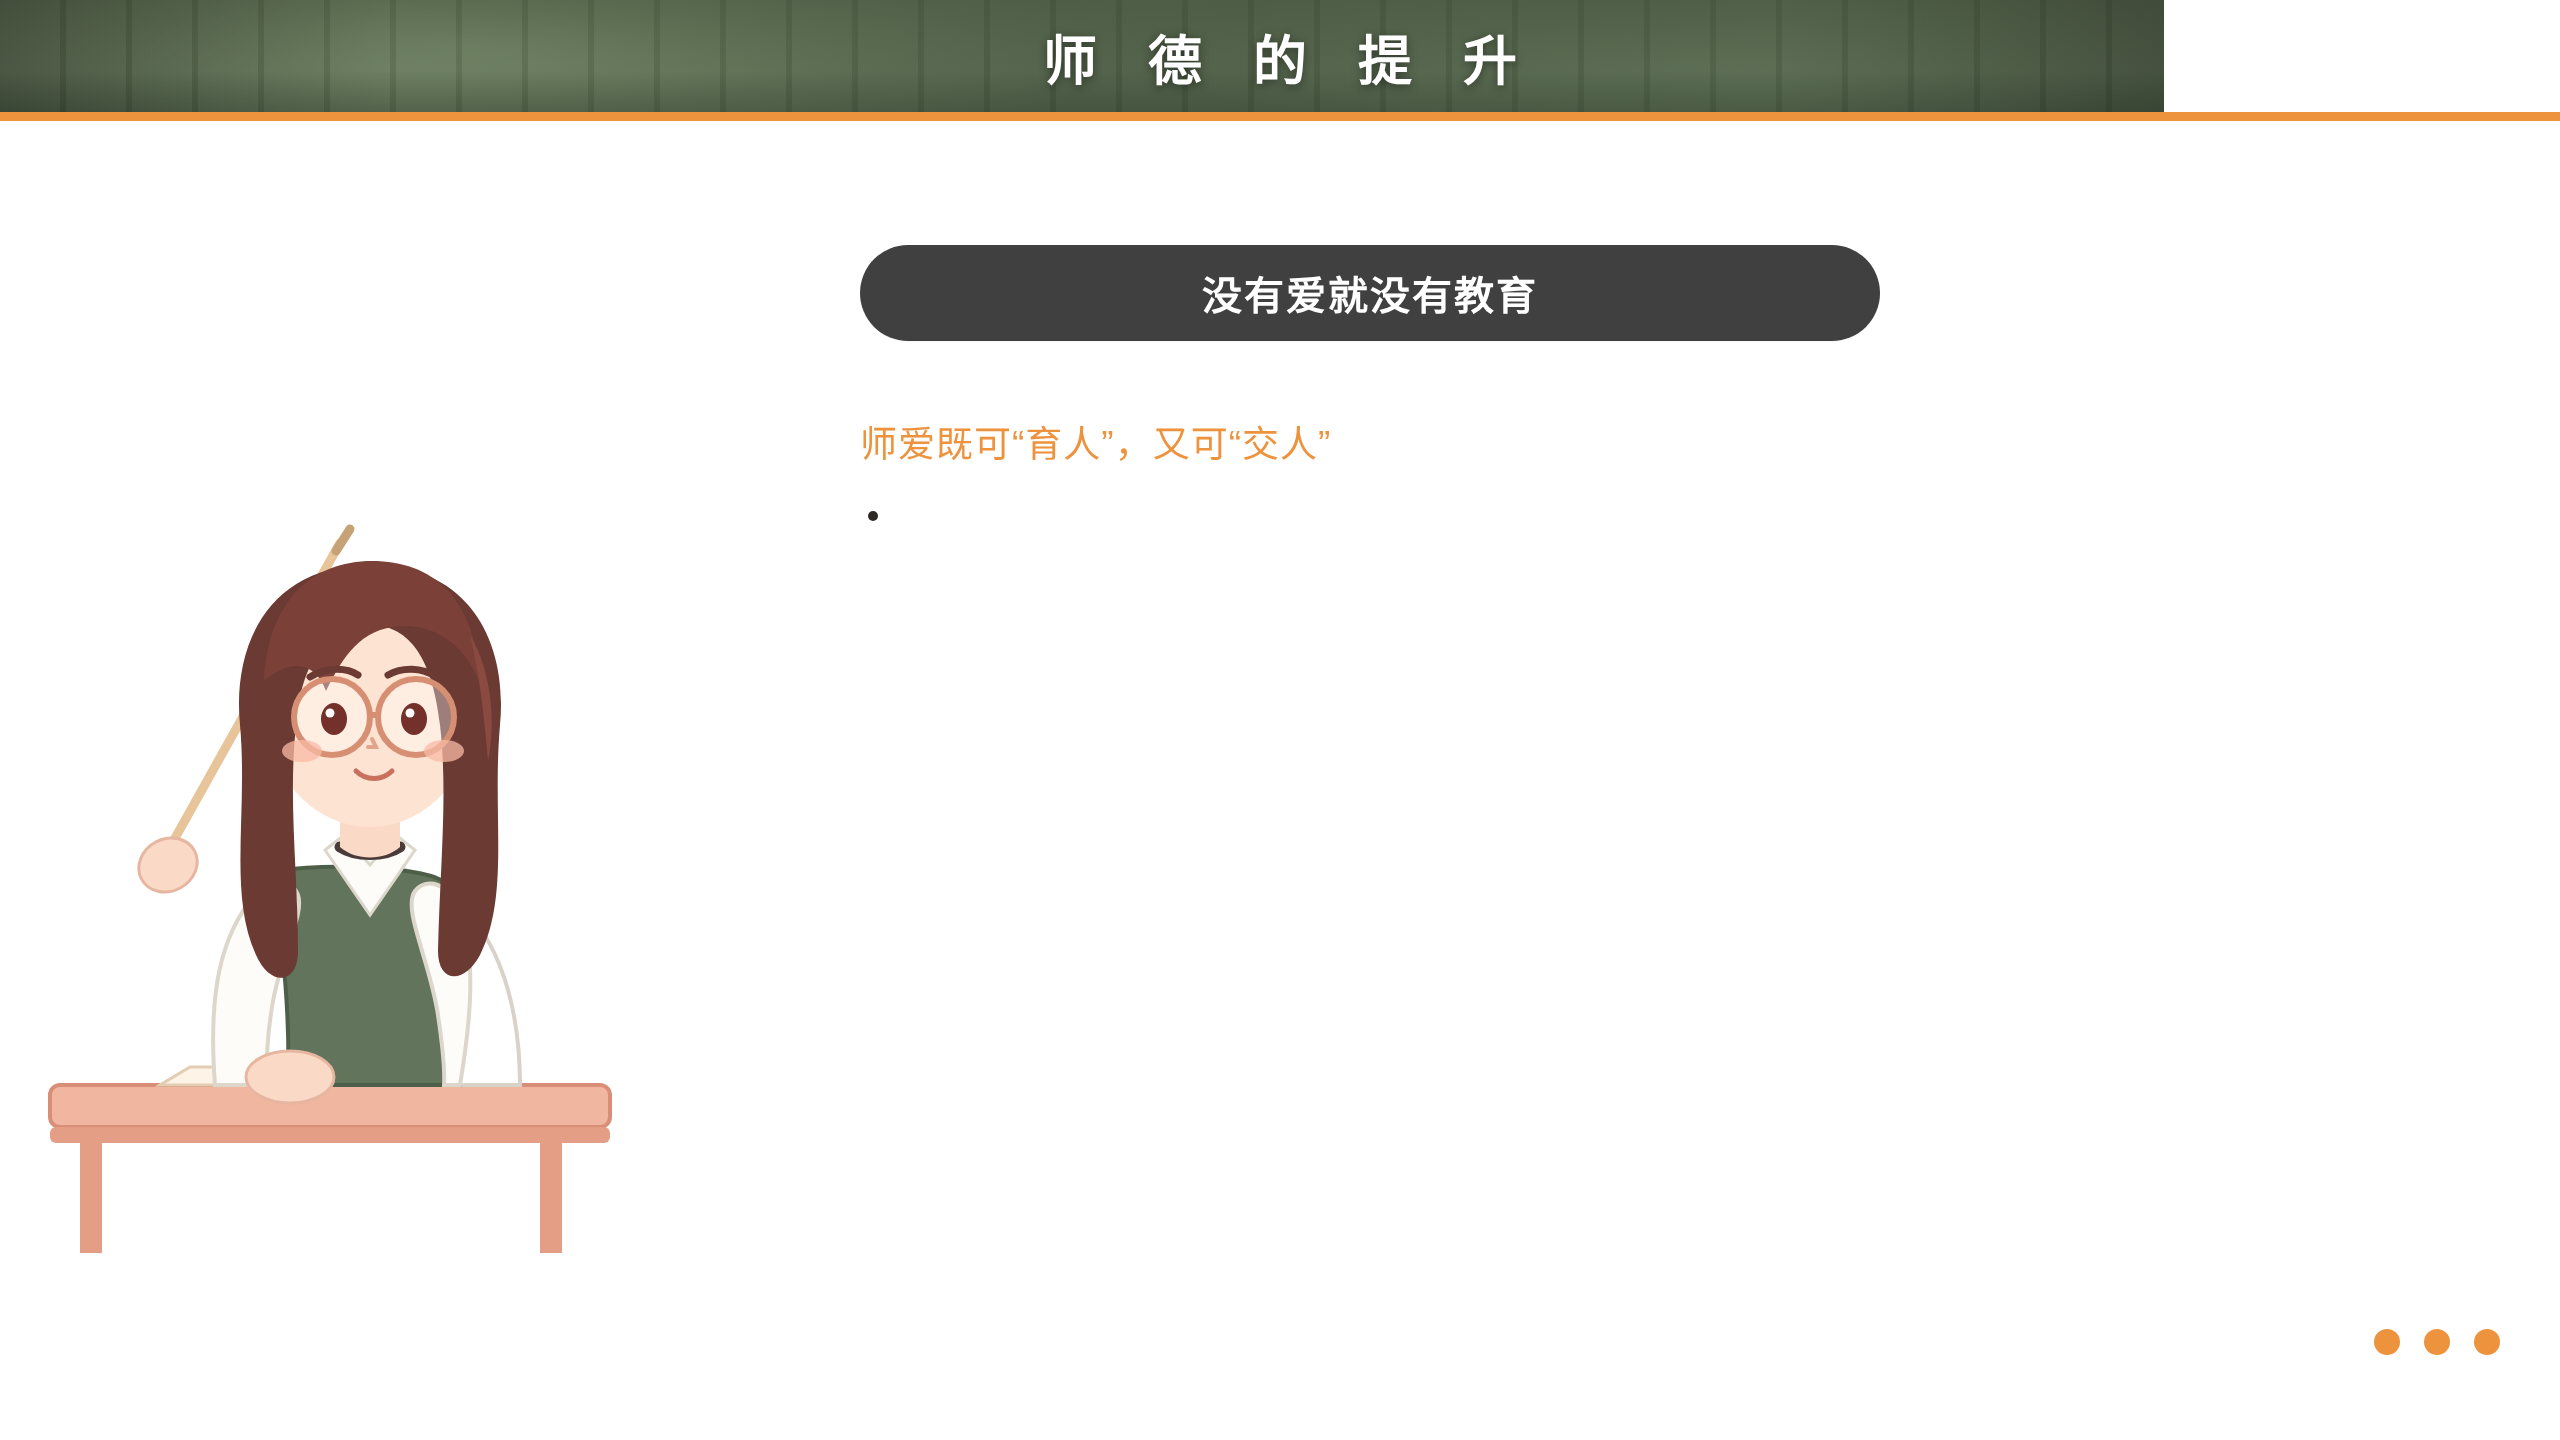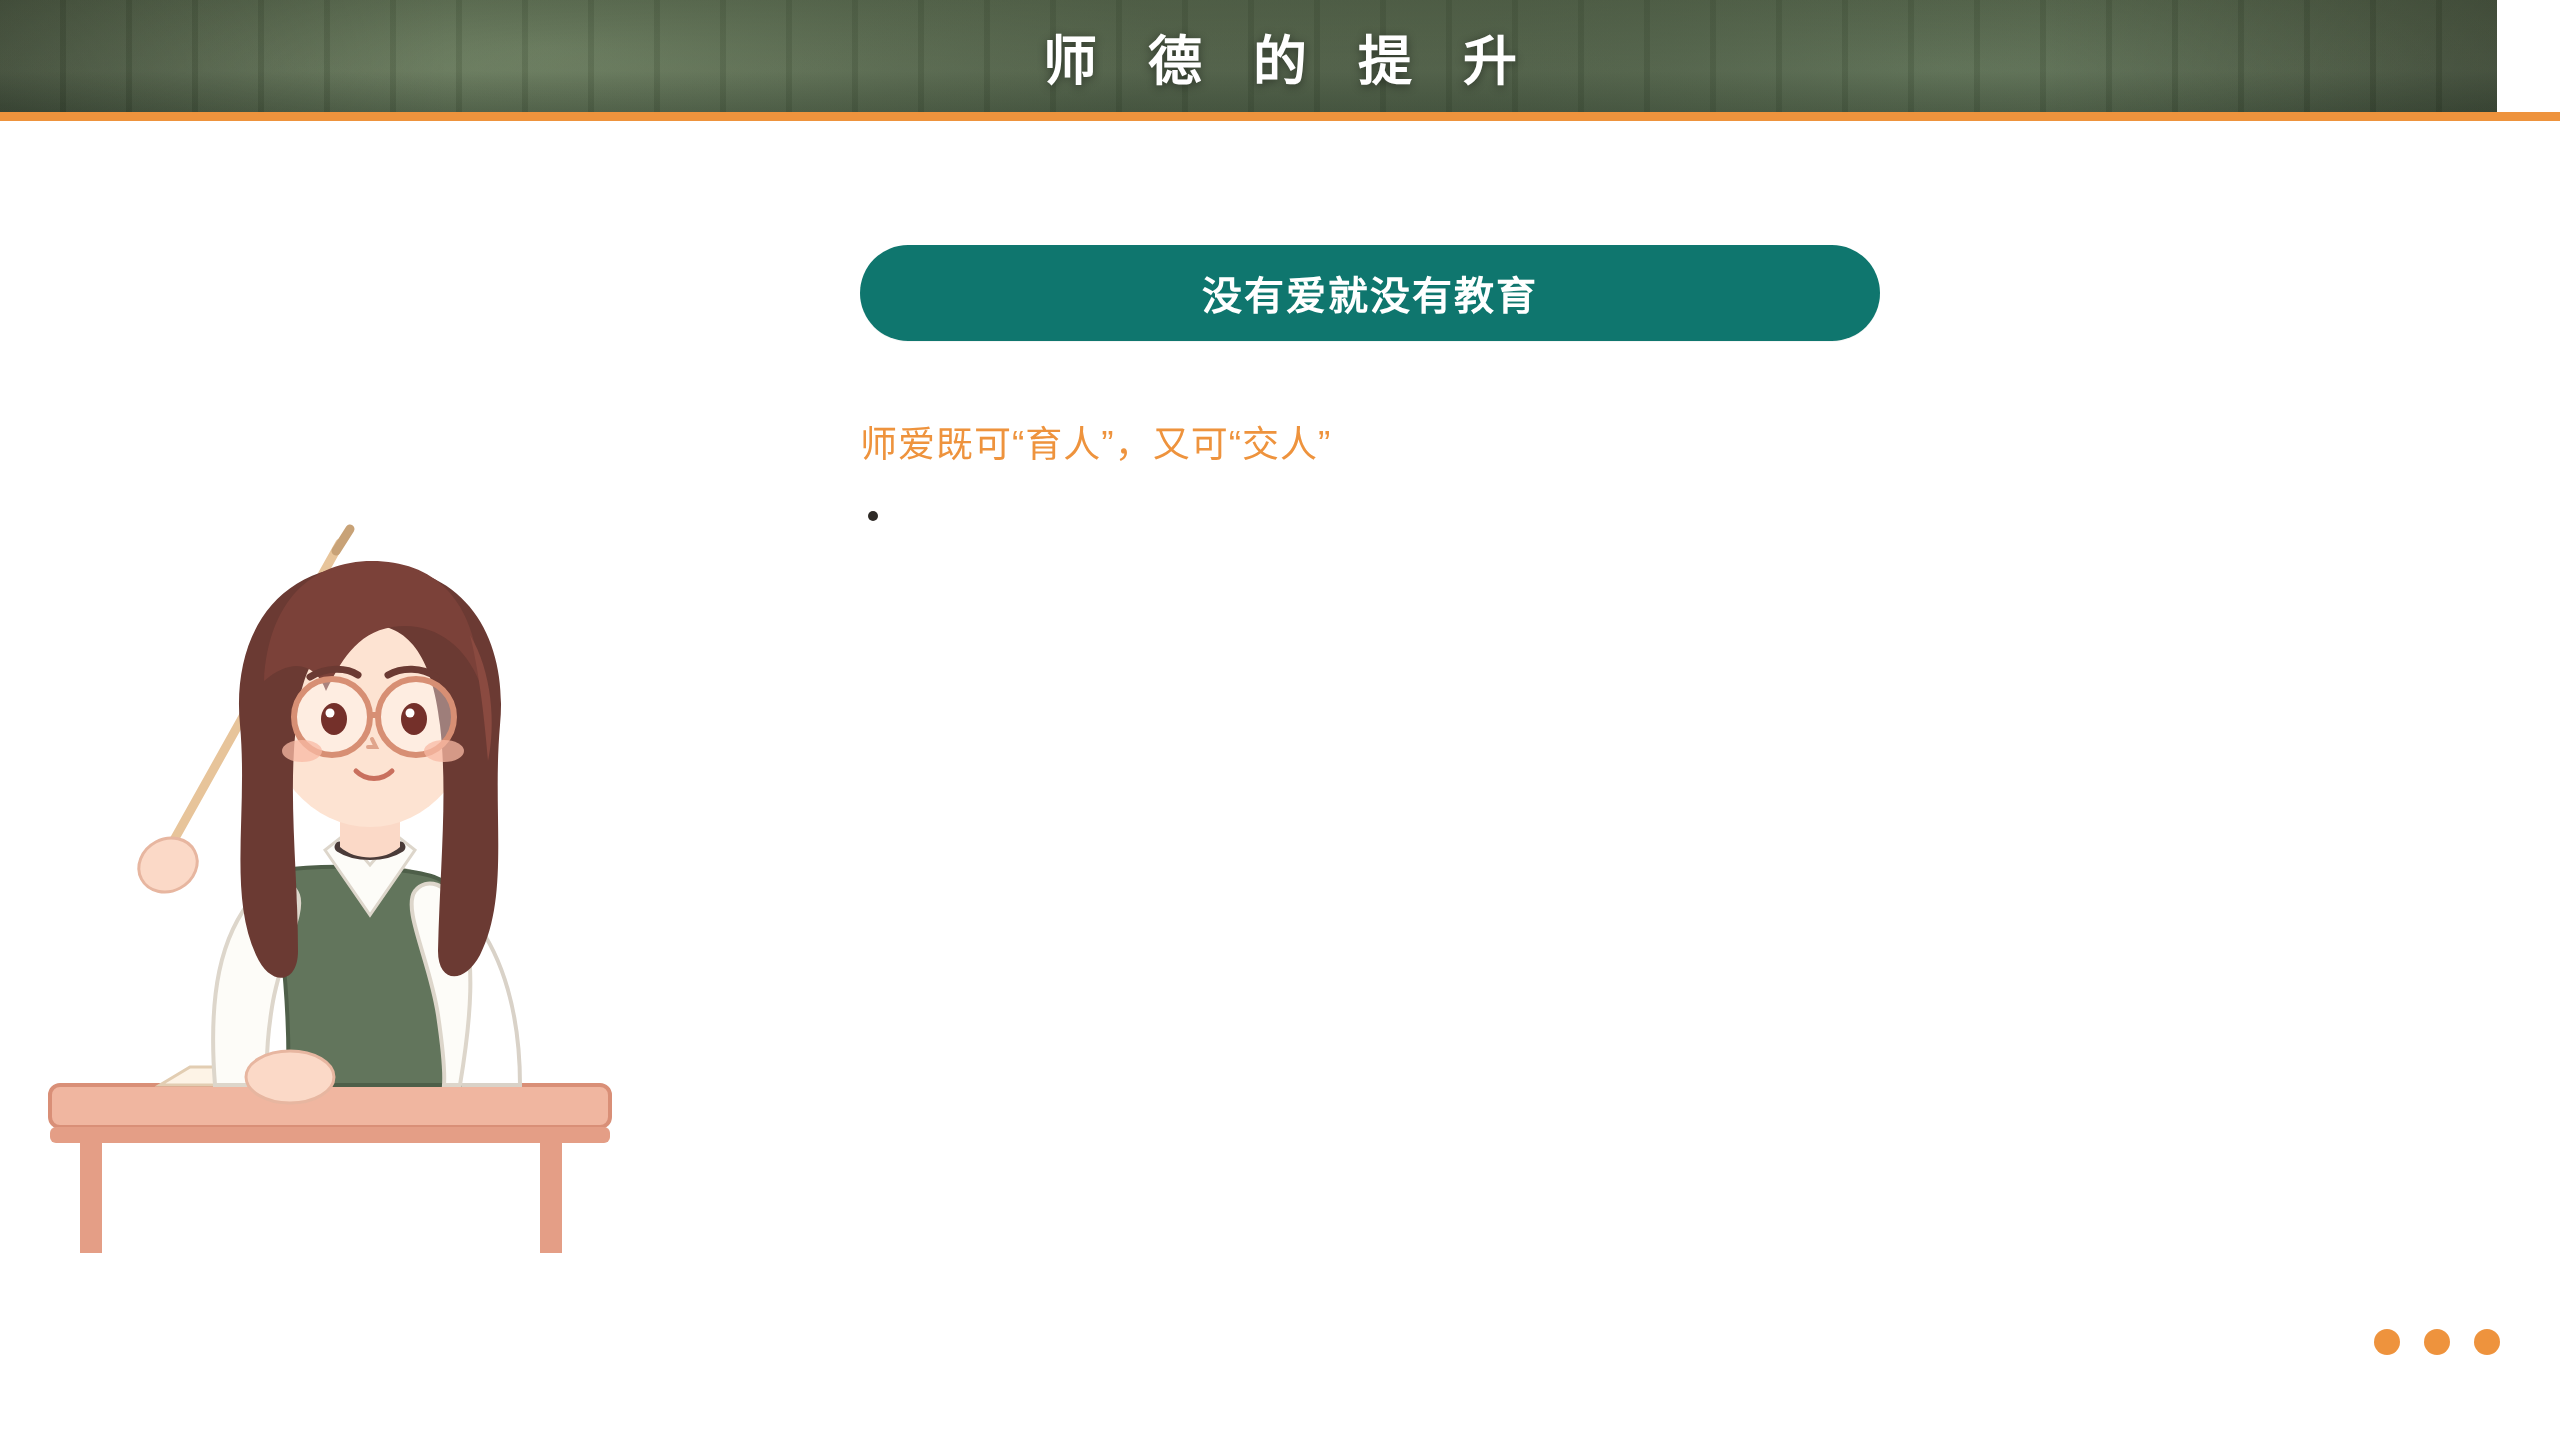--- a/index.html
+++ b/index.html
@@ -12,21 +12,21 @@
     height: 1440px;
     overflow: hidden;
     font-family: "Liberation Sans", "DejaVu Sans", sans-serif;
     position: relative;
   }
 
   
   .header {
     position: absolute;
     left: 0; top: 0;
-    width: 2497px;
+    width: 2164px;
     height: 118px;
     overflow: hidden;
     background: linear-gradient(180deg, #6f7f63 0%, #5d6d55 45%, #51604b 100%);
   }
   .header-photo {
     position: absolute;
     inset: 0;
     background:
       linear-gradient(180deg, rgba(40,55,35,0.35) 0%, rgba(40,55,35,0.05) 60%, rgba(30,45,28,0.35) 100%),
       repeating-linear-gradient(90deg,
@@ -87,21 +87,21 @@
     position: absolute;
     left: 860px;
     top: 245px;
     width: 1640px;
   }
 
   .pill {
     width: 1020px;
     height: 96px;
     border-radius: 48px;
-    background: #0f766e;
+    background: #404040;
     display: flex;
     align-items: center;
     justify-content: center;
     color: #ffffff;
     font-size: 40px;
     font-weight: bold;
     letter-spacing: 2px;
     box-shadow: 0 1px 0 rgba(0,0,0,0.04);
   }
 

